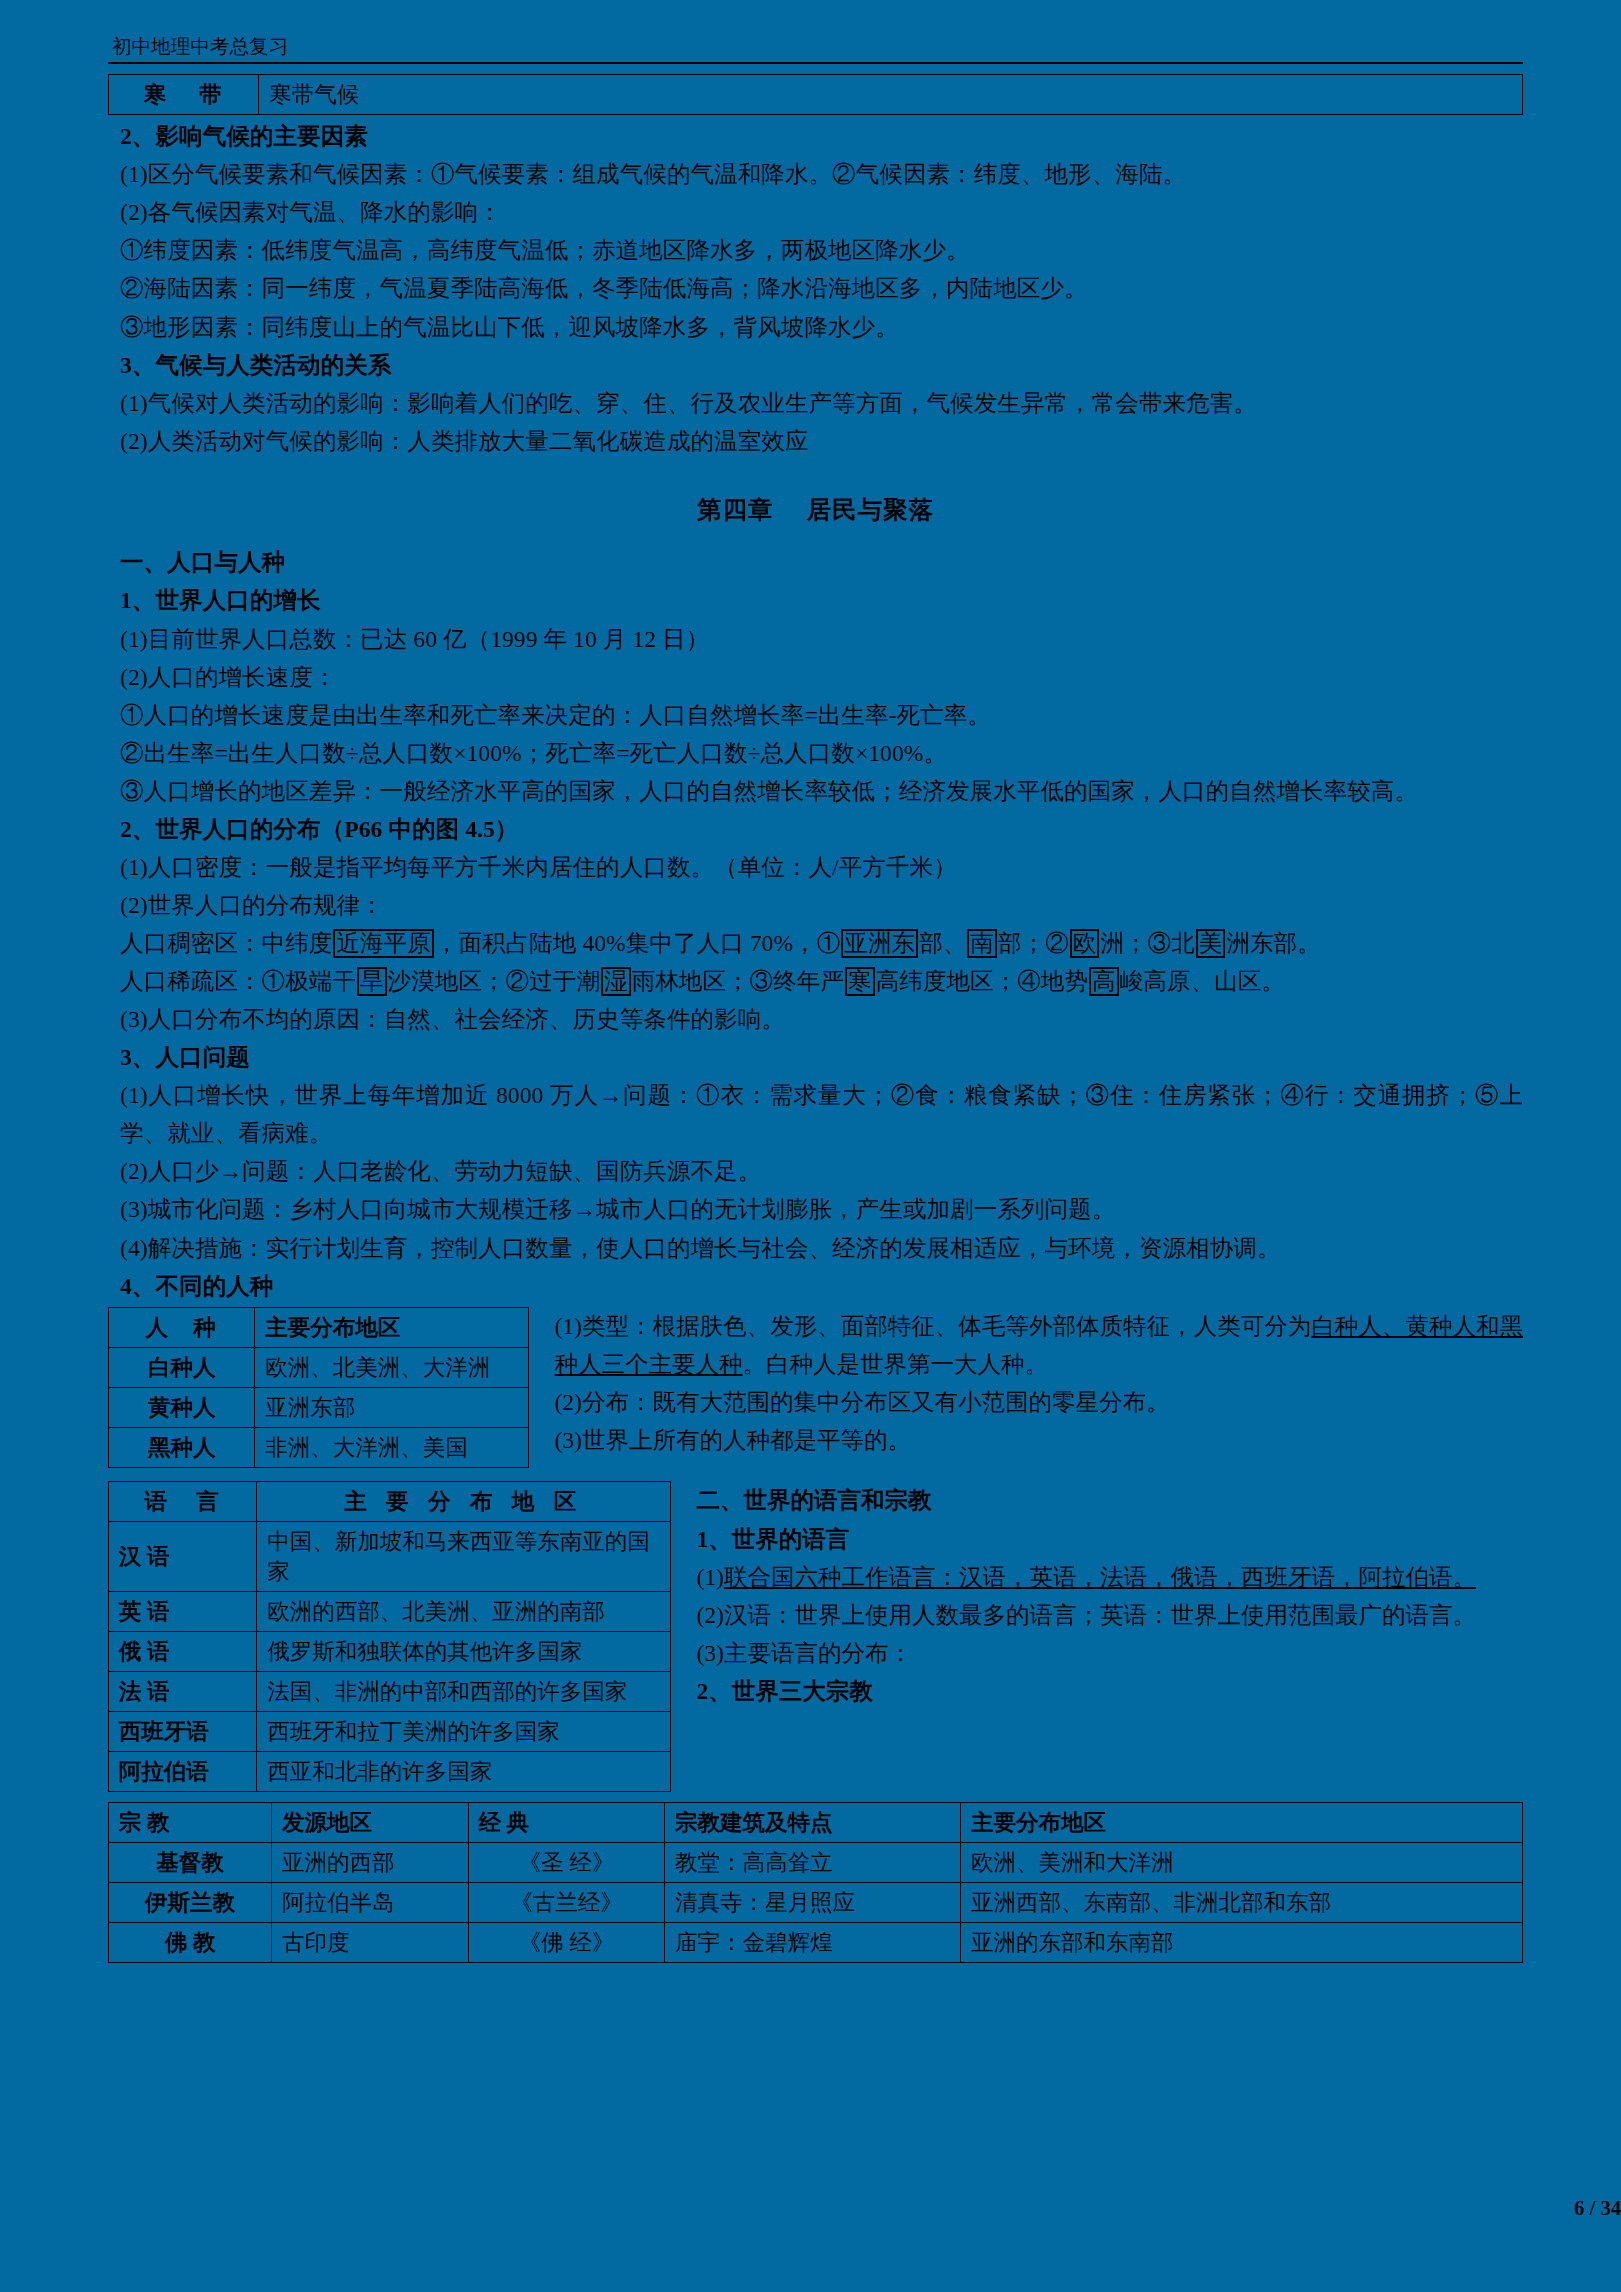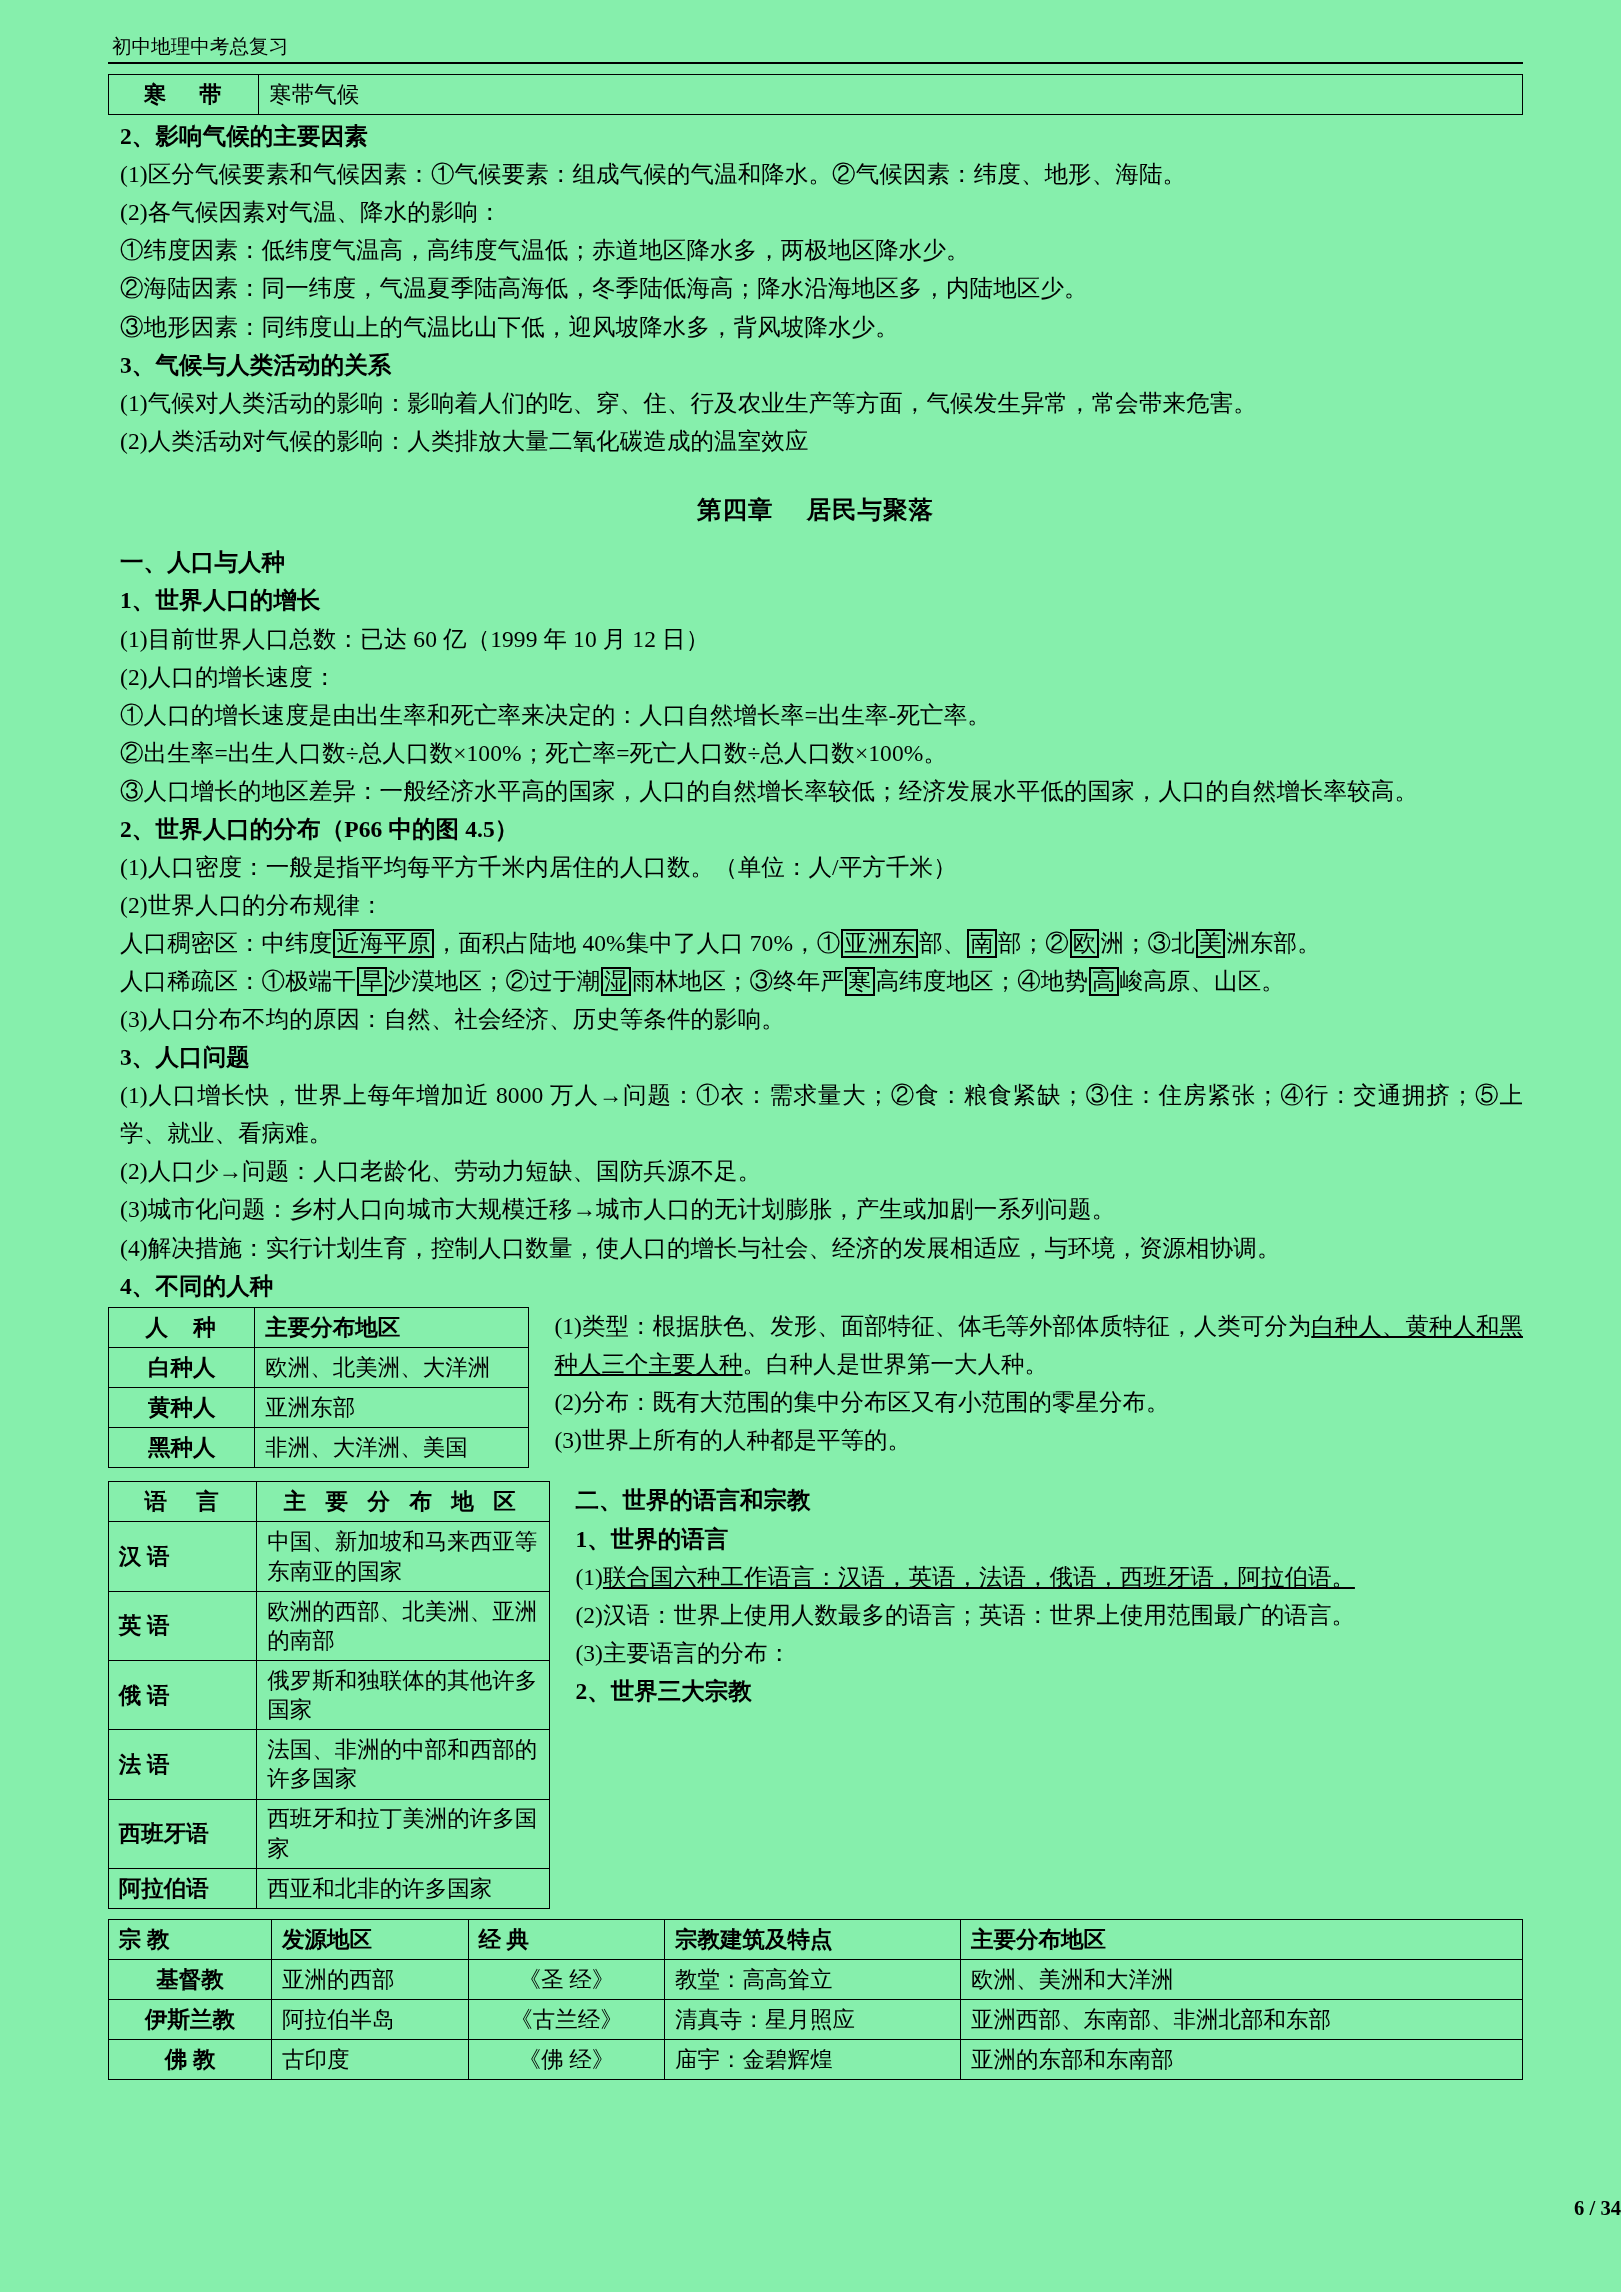--- a/index.html
+++ b/index.html
@@ -10,21 +10,21 @@
   body {
     font-family: "Liberation Serif", "DejaVu Serif", serif;
     color: #000000;
   }
   .page {
     position: relative;
     width: 1621px;
     height: 2293px;
     box-sizing: border-box;
     padding: 35px 98px 0 108px;
-    background: #86efac;
+    background: #0369a1;
     overflow: hidden;
   }
   .hdr {
     font-size: 19.6px;
     line-height: 1.2;
     padding-left: 3.9px;
     margin-bottom: 3.9px;
     font-family: "Liberation Serif", "DejaVu Serif", serif;
   }
   .hdr-rule {
@@ -75,21 +75,21 @@
     vertical-align: middle;
     line-height: 1.3;
   }
   table.doc th { font-weight: bold; }
   .cold-table { width: 100%; margin: 3.9px 0 2px 0; }
   .cold-table td.lbl { width: 118px; text-align: center; font-weight: bold; letter-spacing: 13.7px; padding-left: 21.6px;}
   .sp-title { text-align: center; font-weight: bold; }
   .race-table { width: 421px; }
   .race-table td.k { width: 118px; text-align: center; font-weight: bold; }
   .race-table th.k { width: 118px; text-align: center; letter-spacing: 9.8px; padding-left: 17.6px;}
-  .lang-table { width: 442px; }
+  .lang-table { width: 563px; }
   .lang-table td.k { width: 118px; text-align: left; font-weight: bold; letter-spacing: 11.8px; padding-left: 19.6px;}
   .lang-table td.k.nosp { letter-spacing: 0; padding-left: 9.8px; }
   .lang-table th.k { width: 118px; text-align: center; letter-spacing: 11.8px; padding-left: 19.6px;}
   .lang-table th.v { text-align: center; letter-spacing: 6.9px; }
   .rel-table { width: 100%; margin-top: 9.8px; }
   .rel-table th { text-align: center; }
   .rel-table td { text-align: left; }
   .rel-table td.c { text-align: center; font-weight: bold; }
   .rel-table td.ctr { text-align: center; }
   .two-col {

